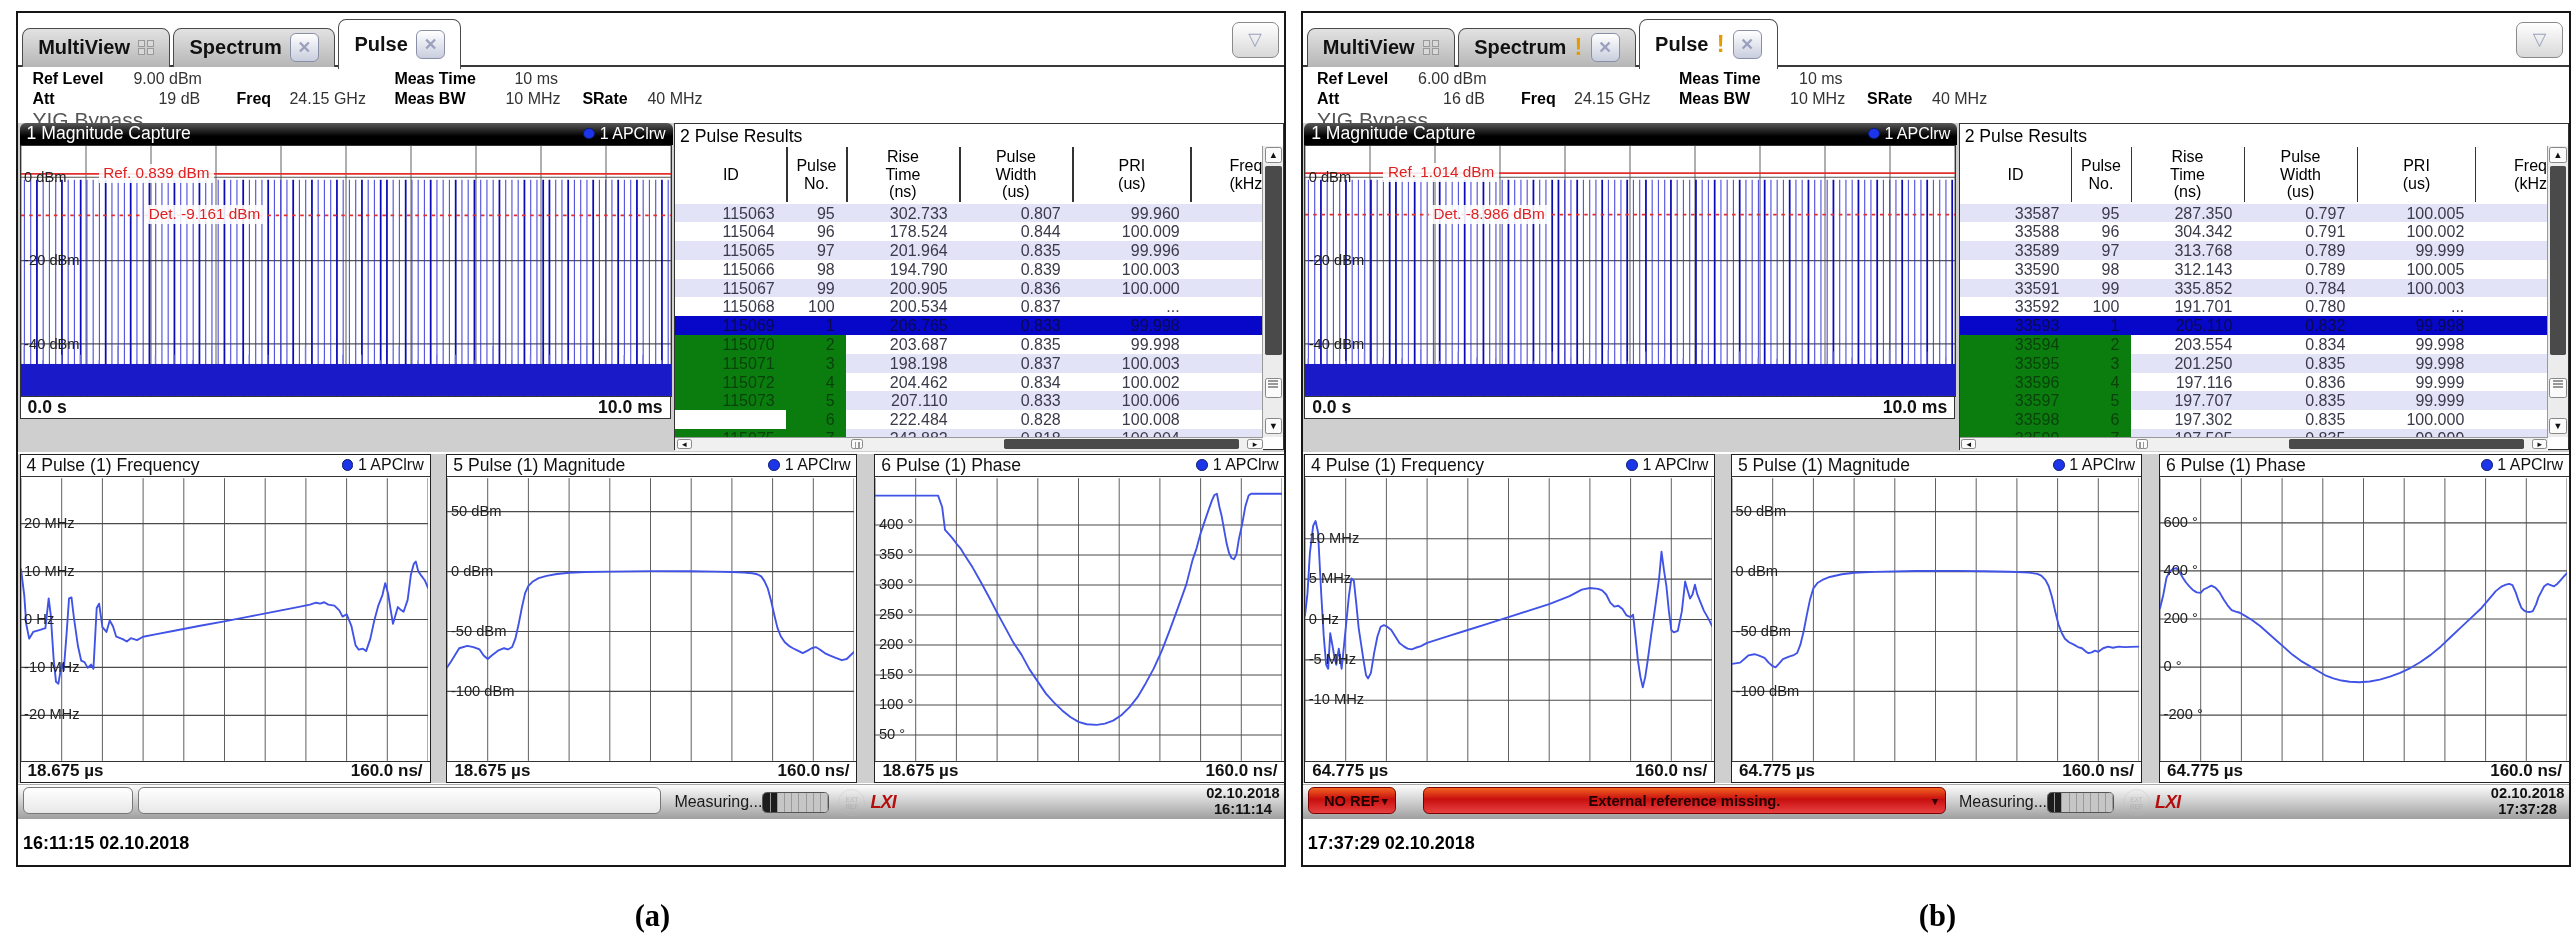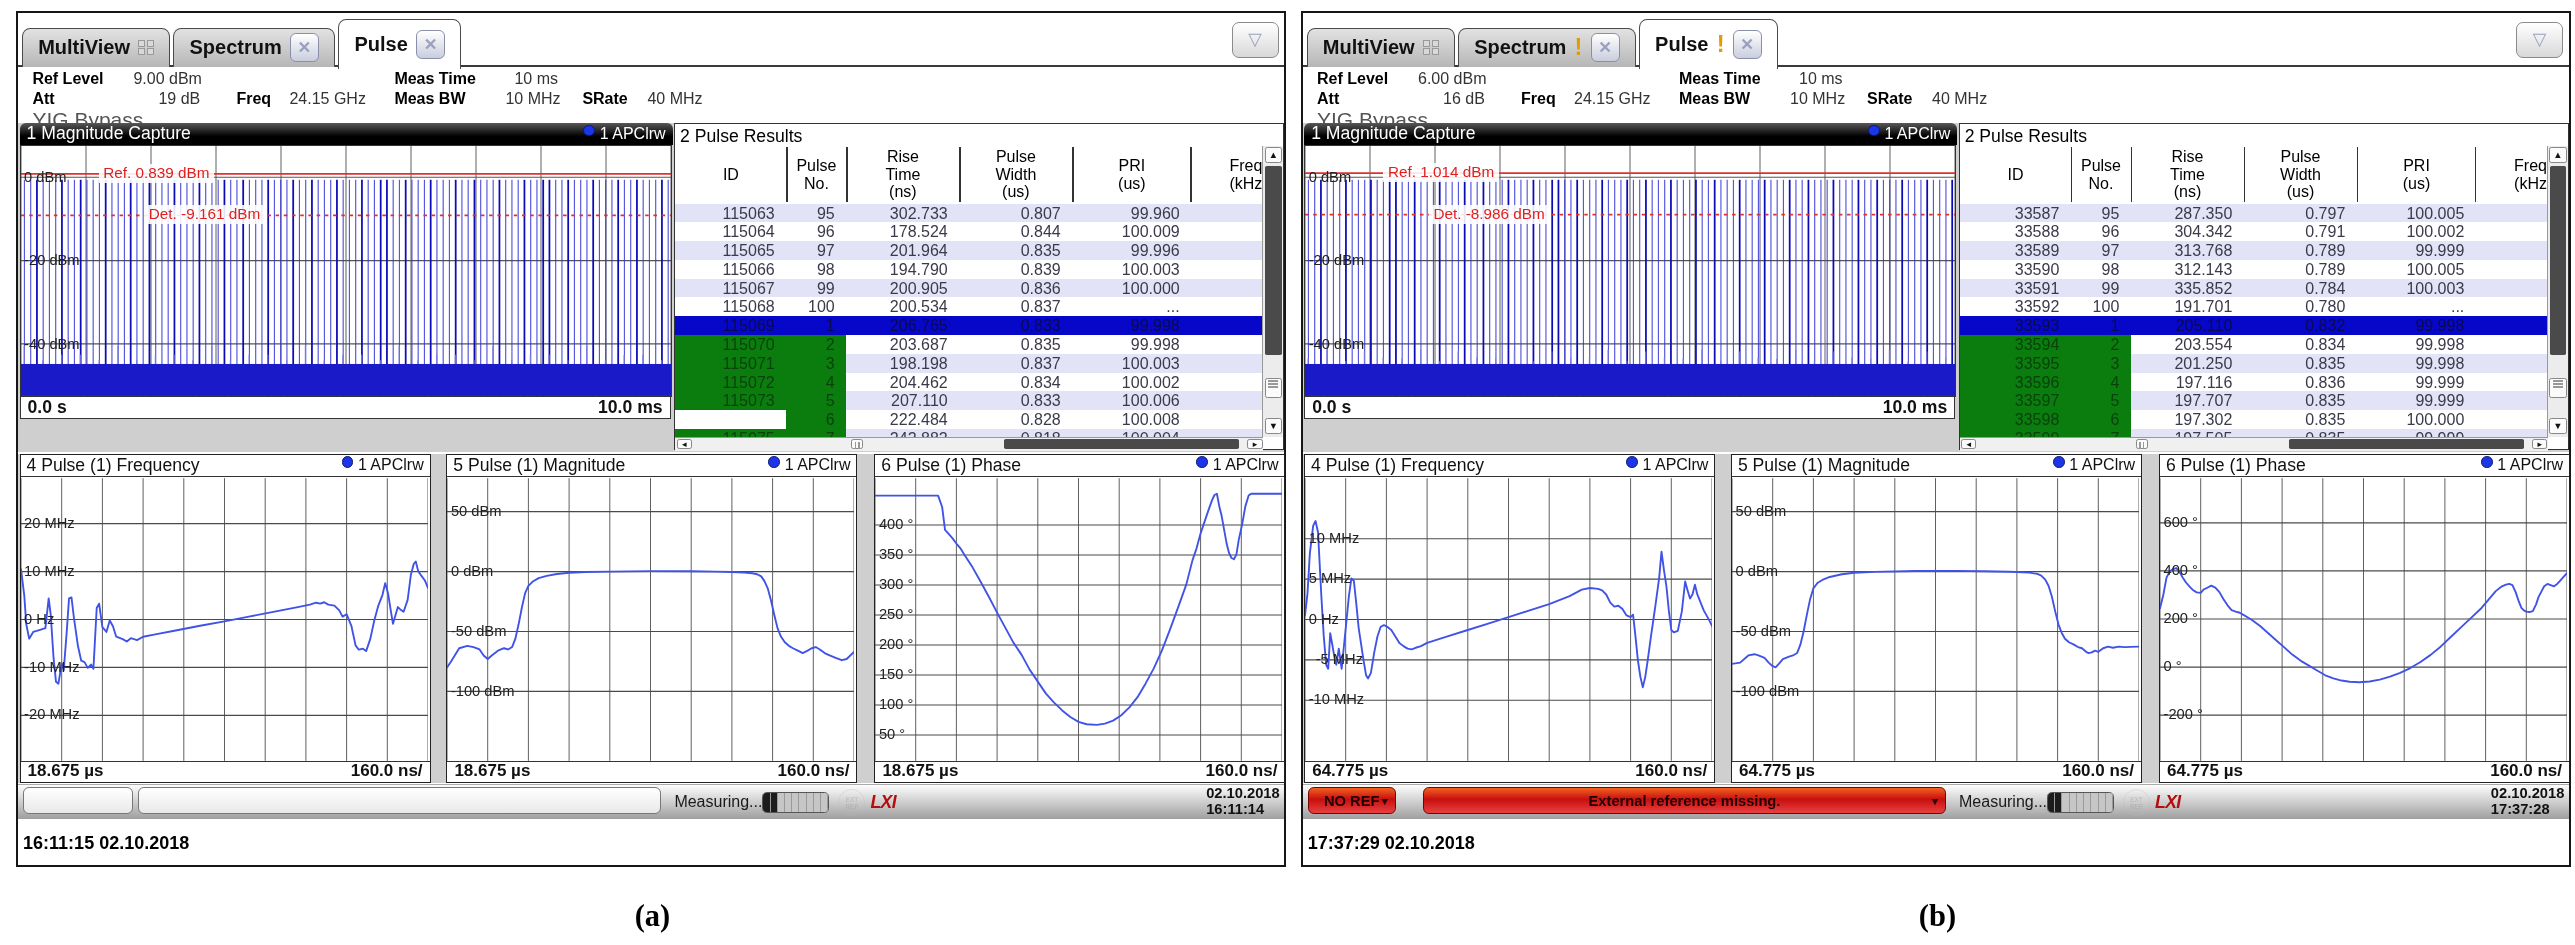--- a/index.html
+++ b/index.html
@@ -19,21 +19,21 @@
   
   .infobar{position:absolute;left:0;top:54px;width:100%;height:56px;background:#fff;}
   .infobar span{position:absolute;font-size:16px;color:#333;white-space:nowrap;}
   .infobar .lbl{font-weight:bold;color:#000;}
   .infobar .yig{color:#555;font-size:21px;}
   .mainbg{position:absolute;left:0;top:110px;width:100%;height:329px;background:#cfcfcf;}
   .lowbg{position:absolute;left:0;top:441px;width:100%;height:329px;background:#cfcfcf;}
   
   .win{position:absolute;box-sizing:border-box;background:#fff;}
   .blacktitle{position:absolute;left:0;top:0;width:100%;height:22px;background:linear-gradient(#585858,#000 60%);border-radius:5.9px 5.9px 0 0;color:#fff;font-size:17.6px;display:flex;align-items:center;justify-content:space-between;padding:0 7px;box-sizing:border-box;}
-  .legend{display:flex;gap:4.7px;font-size:16px;}
+  .legend{display:flex;align-items:center;gap:4.7px;font-size:16px;}
   .dot{width:11.7px;height:11.7px;border-radius:50%;background:#1c35e8;border:1.2px solid #0a1870;box-sizing:border-box;}
   .capture{left:1.2px;top:110px;width:653px;height:327px;background:transparent;}
   .cplot{position:absolute;left:0;top:22px;width:650px;height:250px;border:1.2px solid #333;background:#fff;overflow:hidden;}
   .cplot svg{position:absolute;left:0;top:0;}
   .ytick{position:absolute;font-size:14.7px;color:#222;white-space:nowrap;z-index:3;}
   .redlabel{position:absolute;font-size:15.3px;color:#e02020;background:rgba(255,255,255,.88);padding:0.6px 4.7px;white-space:nowrap;z-index:4;}
   .axisbar{position:absolute;left:0;width:100%;height:23.5px;border:1.2px solid #333;background:#fff;box-sizing:border-box;display:flex;align-items:center;justify-content:space-between;padding:0 7px;font-size:17.6px;font-weight:bold;color:#111;}
   .capture .axisbar{top:273px;width:651px;}
   
   .tablewin{left:656px;top:110px;width:610px;height:327px;border:1.2px solid #333;}
@@ -60,21 +60,21 @@
   .status{position:absolute;left:0;top:771px;width:100%;height:34px;background:linear-gradient(#fdfdfd,#9f9f9f);border-top:1.2px solid #aaa;}
   .sfield{position:absolute;top:2.9px;height:27px;border:1.2px solid #777;border-radius:5.9px;background:linear-gradient(#ffffff,#e8e8e8);box-sizing:border-box;display:flex;align-items:center;justify-content:center;font-size:14.7px;color:#222;}
   .sfield.alert{background:linear-gradient(#f2611f,#c80f0f 45%,#e84040);border-color:#7a0000;color:#200;font-weight:bold;}
   .sfield .ddm{position:absolute;right:4.7px;font-size:10.6px;color:#300;}
   .measuring{position:absolute;left:656px;top:8.8px;font-size:16px;color:#1a1a1a;}
   .progress{position:absolute;left:744px;top:7px;width:65px;height:19px;border:1.2px solid #555;border-radius:4.7px;overflow:hidden;display:flex;background:#ccc;}
   .progress i{flex:1;border-right:0.6px solid #9a9a9a;background:#c6c6c6;}
   .progress i.on{background:#1c1c1c;}
   .ghost{position:absolute;left:820px;top:4.7px;width:25px;height:25px;border:1.8px solid #bbb;border-radius:50%;opacity:.35;display:flex;align-items:center;justify-content:center;font-size:6.5px;color:#888;text-align:center;line-height:7px;}
   .lxi{position:absolute;left:852px;top:7px;font-size:17.6px;font-weight:bold;font-style:italic;color:#b50d0d;letter-spacing:-0.6px;}
-  .sdate{position:absolute;right:4.7px;top:1.8px;text-align:left;font-size:14.7px;font-weight:bold;color:#111;line-height:15.3px;white-space:pre-line;}
+  .sdate{position:absolute;right:4.7px;top:1.8px;text-align:center;font-size:14.7px;font-weight:bold;color:#111;line-height:15.3px;white-space:pre-line;}
   .shot-ts{position:absolute;left:4.7px;top:820px;font-size:18px;font-weight:bold;color:#000;white-space:nowrap;}
   .caption{position:absolute;top:899px;width:129px;text-align:center;font-family:"Liberation Serif",serif;font-size:30.5px;font-weight:bold;color:#000;}
 </style>
 </head>
 <body>
 
 <div class="canvas">
 
   <div class="panel" style="left:16.4px">
     <div class="tabbar">
@@ -955,21 +955,21 @@
             <line x1="485.8" y1="0" x2="485.8" y2="482" stroke="#4a4a4a" stroke-width="1.5"></line>
             <line x1="555.2" y1="0" x2="555.2" y2="482" stroke="#4a4a4a" stroke-width="1.5"></line>
             <line x1="624.6" y1="0" x2="624.6" y2="482" stroke="#4a4a4a" stroke-width="1.5"></line>
             <line x1="694" y1="0" x2="694" y2="482" stroke="#4a4a4a" stroke-width="1.5"></line>
             <line x1="0" y1="103.28571428571428" x2="694" y2="103.28571428571428" stroke="#4a4a4a" stroke-width="2"></line>
             <line x1="0" y1="172.14285714285714" x2="694" y2="172.14285714285714" stroke="#4a4a4a" stroke-width="2"></line>
             <line x1="0" y1="241" x2="694" y2="241" stroke="#4a4a4a" stroke-width="2"></line>
             <line x1="0" y1="309.8571428571429" x2="694" y2="309.8571428571429" stroke="#4a4a4a" stroke-width="2"></line>
             <line x1="0" y1="378.7142857142857" x2="694" y2="378.7142857142857" stroke="#4a4a4a" stroke-width="2"></line>
             <polyline points="0.0,234.1 4.2,196.9 8.3,128.1 13.9,81.3 18.0,73.0 22.2,92.3 27.8,199.7 31.9,268.5 36.1,318.1 39.6,325.0 43.0,264.4 46.5,283.7 50.0,304.3 53.4,318.1 57.6,290.6 62.5,325.0 69.4,256.1 75.0,199.7 79.1,170.8 83.3,174.9 87.4,213.5 91.6,256.1 95.8,283.7 99.9,311.2 104.1,336.0 107.6,341.5 112.4,331.9 118.0,297.5 123.5,269.9 129.1,253.4 134.6,250.6 140.2,253.4 147.1,258.9 154.1,269.9 161.0,280.9 167.9,286.4 174.9,290.6 181.8,292.0 188.8,289.2 197.8,286.4 208.2,280.9 242.9,269.9 277.6,258.9 312.3,247.9 347.0,236.9 381.7,225.9 416.4,214.8 451.1,201.1 471.9,190.0 485.8,187.3 499.7,188.7 506.6,191.4 513.6,198.3 520.5,212.1 527.4,219.0 534.4,217.6 541.3,223.1 548.3,234.1 555.2,236.9 559.4,232.7 563.5,269.9 567.7,311.2 571.9,338.8 576.0,356.7 580.2,338.8 584.3,311.2 589.9,269.9 594.1,241.0 598.2,212.1 603.8,170.8 607.9,125.3 612.1,157.0 616.3,184.5 620.4,225.9 624.6,258.9 628.8,263.0 635.7,260.3 642.6,227.2 648.2,176.3 652.4,191.4 656.5,205.2 660.7,198.3 664.9,181.8 669.0,198.3 674.6,212.1 680.1,225.9 687.1,238.2 694.0,252.0" fill="none" stroke="#4053e6" stroke-width="3.2" stroke-linejoin="round" stroke-linecap="round"></polyline>
-          </svg><div class="ytick" style="left: 3.5px; top: 52px;">10 MHz</div><div class="ytick" style="left: 3.5px; top: 92px;">5 MHz</div><div class="ytick" style="left: 3.5px; top: 133px;">0 Hz</div><div class="ytick" style="left: 3.5px; top: 173px; margin-left: 7px;">-5 MHz</div><div class="ytick" style="left: 3.5px; top: 213px;">-10 MHz</div></div>
+          </svg><div class="ytick" style="left: 3.5px; top: 52px;">10 MHz</div><div class="ytick" style="left: 3.5px; top: 92px;">5 MHz</div><div class="ytick" style="left: 3.5px; top: 133px;">0 Hz</div><div class="ytick" style="left: 3.5px; top: 173px;">-5 MHz</div><div class="ytick" style="left: 3.5px; top: 213px;">-10 MHz</div></div>
       <div class="axisbar">
           <span>64.775 µs</span>
           <span>160.0 ns/</span>
         </div>
     </div>
     <div class="win plot" style="left:428px">
       <div class="ptitle">
           <span>5 Pulse (1) Magnitude</span>
           <span class="legend">
             <span class="dot"></span>

